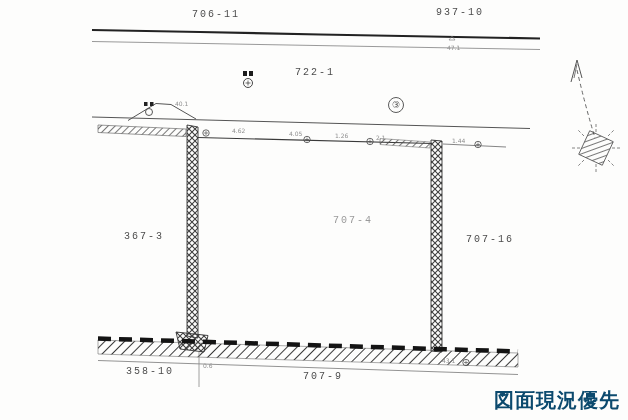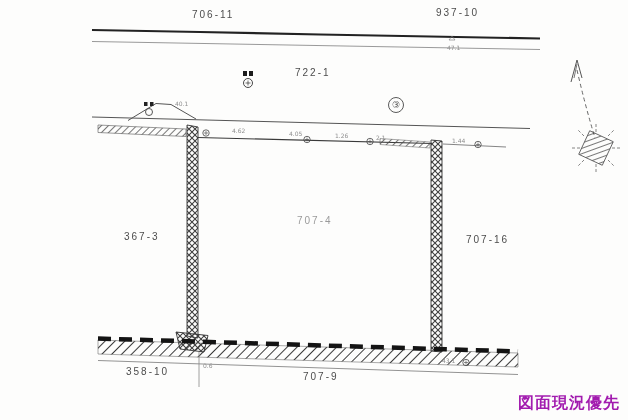--- a/index.html
+++ b/index.html
@@ -1,27 +1,27 @@
 <!DOCTYPE html>
 <html><head>
 <meta charset="utf-8">
 <style>
   html,body{margin:0;padding:0;background:#e9e9e7;font-family:"DejaVu Serif", serif;}
   #stage{position:relative;width:628px;height:420px;background:#fdfdfc;overflow:hidden;
          box-shadow:0 0 4px rgba(0,0,0,.25);}
   svg{position:absolute;left:0;top:0;}
   .lbl{position:absolute;color:#4c4c4c;font-size:10px;letter-spacing:2px;white-space:nowrap;
-       font-family:Liberation Sans, sans-serif;}
-  .lbl.faint{color:#9a9a9a;}
+       font-family:Liberation Mono, monospace;}
+  .lbl.faint{color:#9a9a9a;margin-left:36px;}
   .tiny{position:absolute;color:#8f8f8f;font-size:6px;letter-spacing:0;white-space:nowrap;
         font-family:"DejaVu Sans", sans-serif;}
   .circled{position:absolute;width:14px;height:14px;border:1px solid #5a5a5a;border-radius:50%;
            color:#4a4a4a;font-size:9px;line-height:14px;text-align:center;letter-spacing:0;
            font-family:"DejaVu Sans", sans-serif;}
-  .stamp{position:absolute;right:8px;bottom:6px;color:#a21caf;font-weight:bold;font-size:16px;
+  .stamp{position:absolute;right:8px;bottom:6px;color:#0c4a6e;font-weight:bold;font-size:20px;
          letter-spacing:1px;font-family:Liberation Mono, monospace;}
 </style>
 </head>
 <body>
 
 <div id="stage">
 
   <svg width="628" height="420" viewBox="0 0 628 420">
     <defs>
       <pattern id="hatch" width="5" height="5" patternUnits="userSpaceOnUse" patternTransform="rotate(45)">

